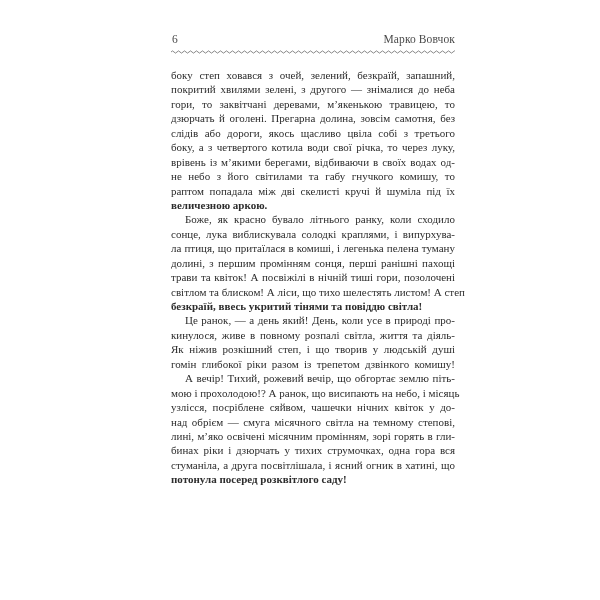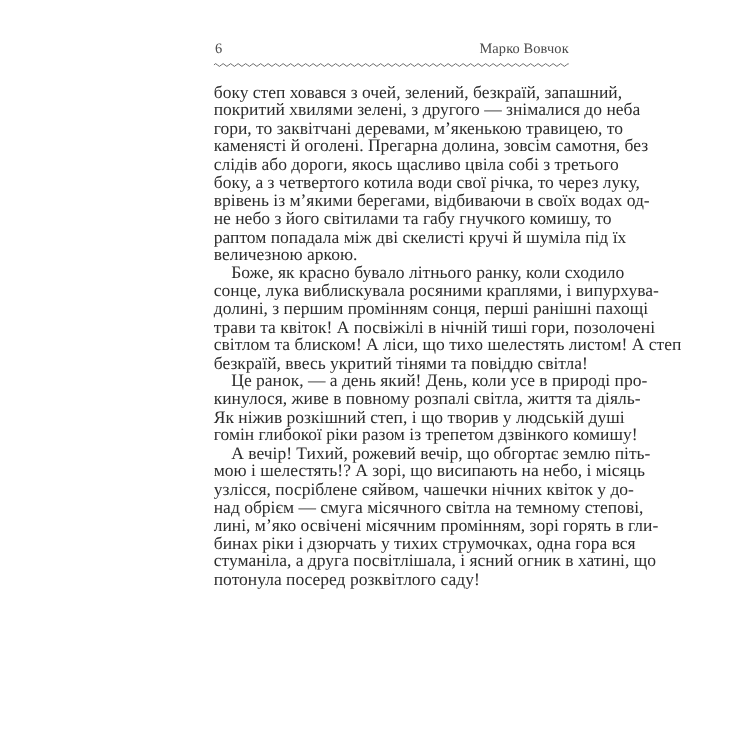--- a/index.html
+++ b/index.html
@@ -2,71 +2,72 @@
 <html><head>
 <meta charset="utf-8">
 <style>
   html, body { margin:0; padding:0; }
   body { width:600px; height:600px; background:#ffffff; position:relative; overflow:hidden; }
   .page { position:absolute; left:171px; top:30px; width:284px; }
   .header { position:relative; height:18px; font-family:"Liberation Serif","DejaVu Serif",serif; font-size:11.5px; color:#4a4a4a; }
   .page-num { position:absolute; left:1px; top:3px; }
   .running-title { position:absolute; right:0; top:3px; letter-spacing:0.1px; }
   .wavy { position:absolute; left:0; top:19px; width:284px; height:6px; }
-  .body-text { position:absolute; left:0; top:38px; width:284px; font-family:"Liberation Serif","DejaVu Serif",serif; font-size:14px; line-height:14.45px; color:#2c2c2c; }
+  .body-text { position:absolute; left:0; top:38px; width:284px; font-family:"Liberation Serif","DejaVu Serif",serif; font-size:11px; line-height:14.45px; color:#2c2c2c; }
   .line { display:block; white-space:nowrap; text-align:justify; text-align-last:justify; height:14.45px; overflow:visible; }
-  .line.last { text-align-last:left; }
+  .line.last { text-align-last:left;font-weight:bold; }
   .line.indent { padding-left:14px; }
 </style>
 </head>
 <body>
 
 <div class="page">
   <div class="header">
     <span class="page-num">6</span>
     <span class="running-title">Марко Вовчок</span>
     <svg class="wavy" viewBox="0 0 284 6" preserveAspectRatio="none">
       <path id="wave" d="M0 3 Q1.5 0.8 3 3 T6 3 Q7.5 0.8 9 3 T12 3 Q13.5 0.8 15 3 T18 3 Q19.5 0.8 21 3 T24 3 Q25.5 0.8 27 3 T30 3 Q31.5 0.8 33 3 T36 3 Q37.5 0.8 39 3 T42 3 Q43.5 0.8 45 3 T48 3 Q49.5 0.8 51 3 T54 3 Q55.5 0.8 57 3 T60 3 Q61.5 0.8 63 3 T66 3 Q67.5 0.8 69 3 T72 3 Q73.5 0.8 75 3 T78 3 Q79.5 0.8 81 3 T84 3 Q85.5 0.8 87 3 T90 3 Q91.5 0.8 93 3 T96 3 Q97.5 0.8 99 3 T102 3 Q103.5 0.8 105 3 T108 3 Q109.5 0.8 111 3 T114 3 Q115.5 0.8 117 3 T120 3 Q121.5 0.8 123 3 T126 3 Q127.5 0.8 129 3 T132 3 Q133.5 0.8 135 3 T138 3 Q139.5 0.8 141 3 T144 3 Q145.5 0.8 147 3 T150 3 Q151.5 0.8 153 3 T156 3 Q157.5 0.8 159 3 T162 3 Q163.5 0.8 165 3 T168 3 Q169.5 0.8 171 3 T174 3 Q175.5 0.8 177 3 T180 3 Q181.5 0.8 183 3 T186 3 Q187.5 0.8 189 3 T192 3 Q193.5 0.8 195 3 T198 3 Q199.5 0.8 201 3 T204 3 Q205.5 0.8 207 3 T210 3 Q211.5 0.8 213 3 T216 3 Q217.5 0.8 219 3 T222 3 Q223.5 0.8 225 3 T228 3 Q229.5 0.8 231 3 T234 3 Q235.5 0.8 237 3 T240 3 Q241.5 0.8 243 3 T246 3 Q247.5 0.8 249 3 T252 3 Q253.5 0.8 255 3 T258 3 Q259.5 0.8 261 3 T264 3 Q265.5 0.8 267 3 T270 3 Q271.5 0.8 273 3 T276 3 Q277.5 0.8 279 3 T282 3 Q283.5 0.8 285 3 T288 3" fill="none" stroke="#6a6a6a" stroke-width="0.8"></path>
     </svg>
   </div>
 
   <div class="body-text" id="body-text">
 
     <div class="para">
       <span class="line">боку степ ховався з очей, зелений, безкраїй, запашний,</span>
       <span class="line">покритий хвилями зелені, з другого — знімалися до неба</span>
       <span class="line">гори, то заквітчані деревами, м’якенькою травицею, то</span>
-      <span class="line">каменясті й оголені. Прегарна долина, зовсім самотня, без</span>
+      <span class="line">дзюрчать й оголені. Прегарна долина, зовсім самотня, без</span>
       <span class="line">слідів або дороги, якось щасливо цвіла собі з третього</span>
       <span class="line">боку, а з четвертого котила води свої річка, то через луку,</span>
       <span class="line">врівень із м’якими берегами, відбиваючи в своїх водах од-</span>
       <span class="line">не небо з його світилами та габу гнучкого комишу, то</span>
       <span class="line">раптом попадала між дві скелисті кручі й шуміла під їх</span>
       <span class="line last">величезною аркою.</span>
     </div>
 
     <div class="para">
       <span class="line indent">Боже, як красно бувало літнього ранку, коли сходило</span>
-      <span class="line">сонце, лука виблискувала росяними краплями, і випурхува-</span>
+      <span class="line">сонце, лука виблискувала солодкі краплями, і випурхува-</span>
+      <span class="line">ла птиця, що притаїлася в комиші, і легенька пелена туману</span>
       <span class="line">долині, з першим промінням сонця, перші ранішні пахощі</span>
       <span class="line">трави та квіток! А посвіжілі в нічній тиші гори, позолочені</span>
       <span class="line">світлом та блиском! А ліси, що тихо шелестять листом! А степ</span>
       <span class="line last">безкраїй, ввесь укритий тінями та повіддю світла!</span>
     </div>
 
     <div class="para">
       <span class="line indent">Це ранок, — а день який! День, коли усе в природі про-</span>
       <span class="line">кинулося, живе в повному розпалі світла, життя та діяль-</span>
       <span class="line">Як ніжив розкішний степ, і що творив у людській душі</span>
       <span class="line">гомін глибокої ріки разом із трепетом дзвінкого комишу!</span>
     </div>
 
     <div class="para">
       <span class="line indent">А вечір! Тихий, рожевий вечір, що обгортає землю піть-</span>
-      <span class="line">мою і шелестять!? А зорі, що висипають на небо, і місяць</span>
+      <span class="line">мою і прохолодою!? А ранок, що висипають на небо, і місяць</span>
       <span class="line">узлісся, посріблене сяйвом, чашечки нічних квіток у до-</span>
       <span class="line">над обрієм — смуга місячного світла на темному степові,</span>
       <span class="line">лині, м’яко освічені місячним промінням, зорі горять в гли-</span>
       <span class="line">бинах ріки і дзюрчать у тихих струмочках, одна гора вся</span>
       <span class="line">стуманіла, а друга посвітлішала, і ясний огник в хатині, що</span>
       <span class="line last">потонула посеред розквітлого саду!</span>
     </div>
 
     <div class="para">
     </div>

